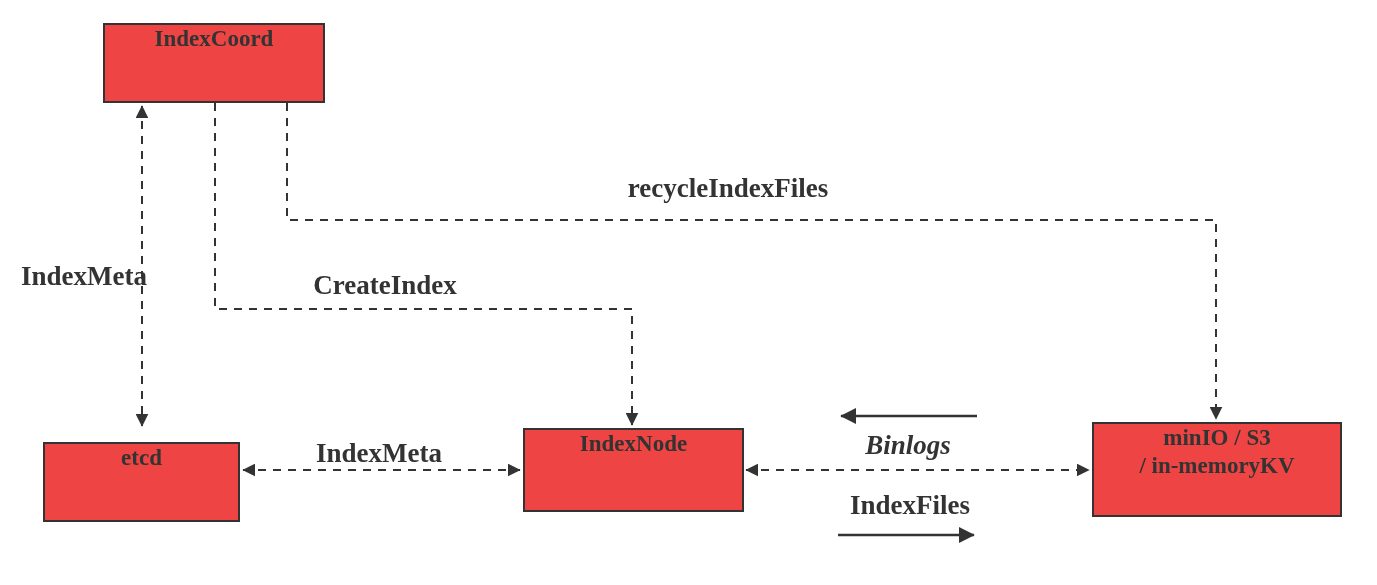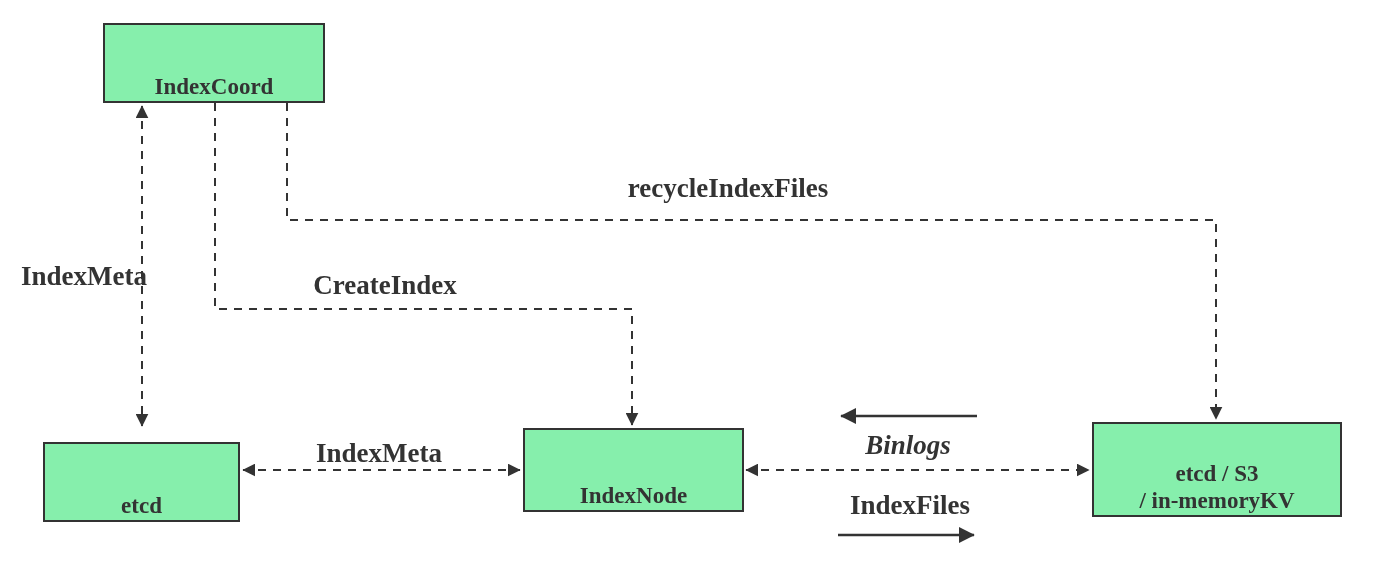--- a/index.html
+++ b/index.html
@@ -19,25 +19,25 @@
   svg.wires {
     position: absolute;
     left: 0; top: 0;
     width: 1377px;
     height: 585px;
   }
   .node {
     position: absolute;
     box-sizing: border-box;
     border: 2px solid #333333;
-    background: #86efac;
+    background: #ef4444;
     display: flex;
     flex-direction: column;
     align-items: center;
-    justify-content: flex-end;
+    justify-content: flex-start;
     text-align: center;
     font-weight: bold;
     font-size: 23px;
     line-height: 1.2;
   }
   .node-indexcoord { left: 103px; top: 23px;  width: 222px; height: 80px; }
   .node-etcd       { left: 43px;  top: 430px; width: 197px; height: 80px; margin-top: 12px; }
   .node-indexnode  { left: 523px; top: 428px; width: 221px; height: 84px; }
   .node-storage    { left: 1092px;top: 422px; width: 250px; height: 95px; }
   .edge-label {
@@ -87,21 +87,21 @@
 
   <div class="node node-etcd">
     <span>etcd</span>
   </div>
 
   <div class="node node-indexnode">
     <span>IndexNode</span>
   </div>
 
   <div class="node node-storage">
-    <span>etcd / S3</span>
+    <span>minIO / S3</span>
     <span>/ in-memoryKV</span>
   </div>
 
   <div class="edge-label lbl-indexmeta-left">IndexMeta</div>
 
   <div class="edge-label lbl-createindex">CreateIndex</div>
 
   <div class="edge-label lbl-recycle">recycleIndexFiles</div>
 
   <div class="edge-label lbl-indexmeta-bottom">IndexMeta</div>

